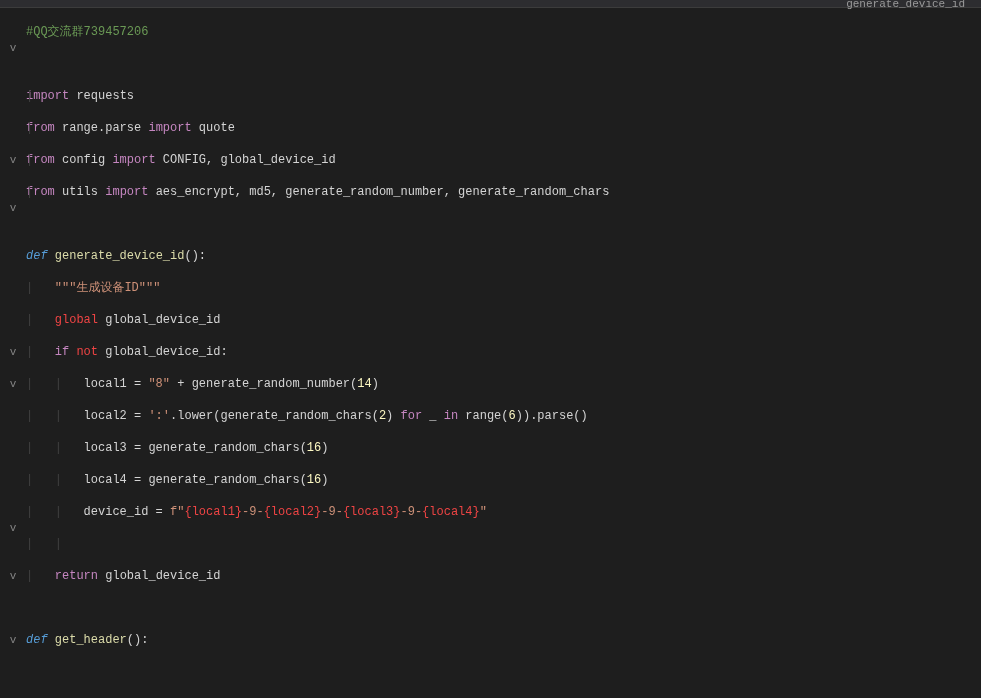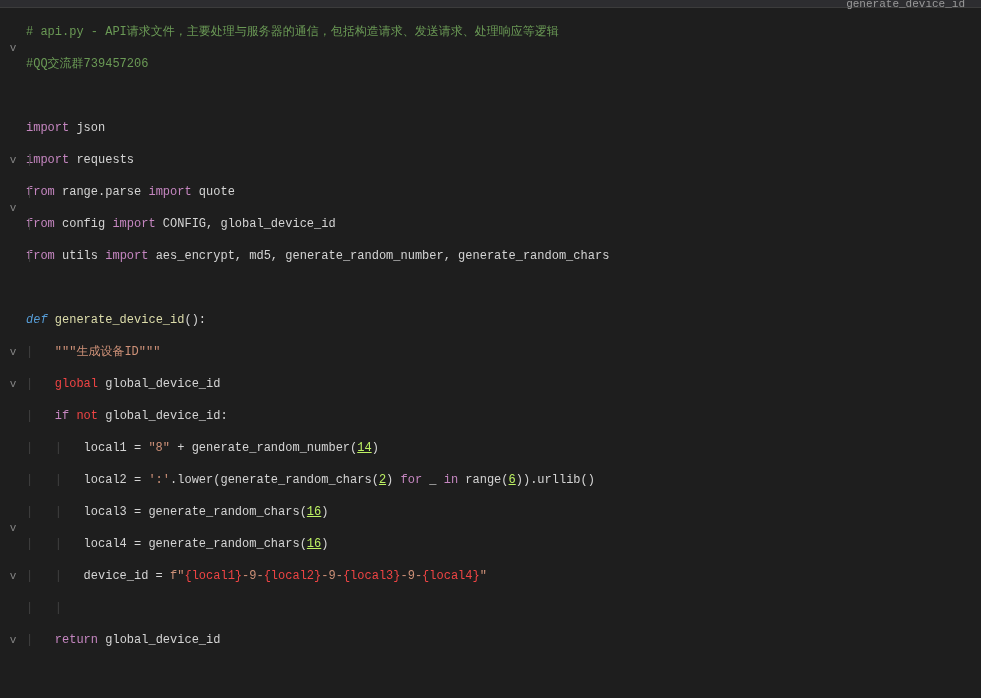--- a/index.html
+++ b/index.html
@@ -61,21 +61,21 @@
   top: 0;
   color: #404040;
   pointer-events: none;
 }
 
 
 .c  { color: #6a9955; }   
 .kw { color: #ef4444; }   
 .kb { color: #c586c0; }   
 .fn { color: #dcdcaa; }   
-.num{ color: #bef264; text-decoration: underline; }   
+.num{ color: #fef9c3; }   
 .str{ color: #ce9178; }
 .var{ color: #ef4444; }
 .def{ color: #569cd6; font-style: italic; }
 
 </style>
 </head>
 <body>
 
 <div class="topbar">
   <span class="breadcrumb">generate_device_id</span>
@@ -138,35 +138,33 @@
     <div class="blank"></div>
     <div class="fold">
         <span>v</span>
       </div>
     <div class="blank"></div>
     <div class="blank"></div>
     <div class="blank"></div>
   </div>
 
   <div class="code">
-<div class="line"><span class="c"># api.py - API请求文件，主要处理与服务器的通信，包括构造请求、发送请求、处理响应等逻辑</span></div>
 <div class="line"><span class="c">#QQ交流群739457206</span></div>
 <div class="line"></div>
-<div class="line"><span class="kb">import</span><span> json</span></div>
 <div class="line"><span class="guide">|</span><span class="kb">import</span><span> requests</span></div>
 <div class="line"><span class="guide">|</span><span class="kb">from</span><span> range.parse </span><span class="kb">import</span><span> quote</span></div>
 <div class="line"><span class="guide">|</span><span class="kb">from</span><span> config </span><span class="kb">import</span><span> CONFIG, global_device_id</span></div>
 <div class="line"><span class="guide">|</span><span class="kb">from</span><span> utils </span><span class="kb">import</span><span> aes_encrypt, md5, generate_random_number, generate_random_chars</span></div>
 <div class="line"></div>
 <div class="line"><span class="def">def</span><span class="fn"> generate_device_id</span><span>():</span></div>
 <div class="line"><span class="guide">|   </span>    <span class="str">"""生成设备ID"""</span></div>
 <div class="line"><span class="guide">|   </span>    <span class="kw">global</span><span> global_device_id</span></div>
 <div class="line"><span class="guide">|   </span>    <span class="kb">if</span><span class="kw"> not</span><span> global_device_id</span><span>:</span></div>
 <div class="line"><span class="guide">|   |   </span>        <span>local1 = </span><span class="str">"8"</span><span> + generate_random_number(</span><span class="num">14</span><span>)</span></div>
-<div class="line"><span class="guide">|   |   </span>        <span>local2 = </span><span class="str">':'</span><span>.lower(generate_random_chars(</span><span class="num">2</span><span>) </span><span class="kb">for</span><span> _ </span><span class="kb">in</span><span> range(</span><span class="num">6</span><span>)).urllib()</span></div>
+<div class="line"><span class="guide">|   |   </span>        <span>local2 = </span><span class="str">':'</span><span>.lower(generate_random_chars(</span><span class="num">2</span><span>) </span><span class="kb">for</span><span> _ </span><span class="kb">in</span><span> range(</span><span class="num">6</span><span>)).parse()</span></div>
 <div class="line"><span class="guide">|   |   </span>        <span>local3 = generate_random_chars(</span><span class="num">16</span><span>)</span></div>
 <div class="line"><span class="guide">|   |   </span>        <span>local4 = generate_random_chars(</span><span class="num">16</span><span>)</span></div>
 <div class="line"><span class="guide">|   |   </span>        <span>device_id = </span><span class="str">f"</span><span class="var">{local1}</span><span class="str">-9-</span><span class="var">{local2}</span><span class="str">-9-</span><span class="var">{local3}</span><span class="str">-9-</span><span class="var">{local4}</span><span class="str">"</span></div>
 <div class="line"><span class="guide">|   |   </span>        </div>
 <div class="line"><span class="guide">|   </span>    <span class="kb">return</span><span> global_device_id</span></div>
 <div class="line"></div>
 <div class="line"><span class="def">def</span><span class="fn"> get_header</span><span>():</span></div>
 
 
 

